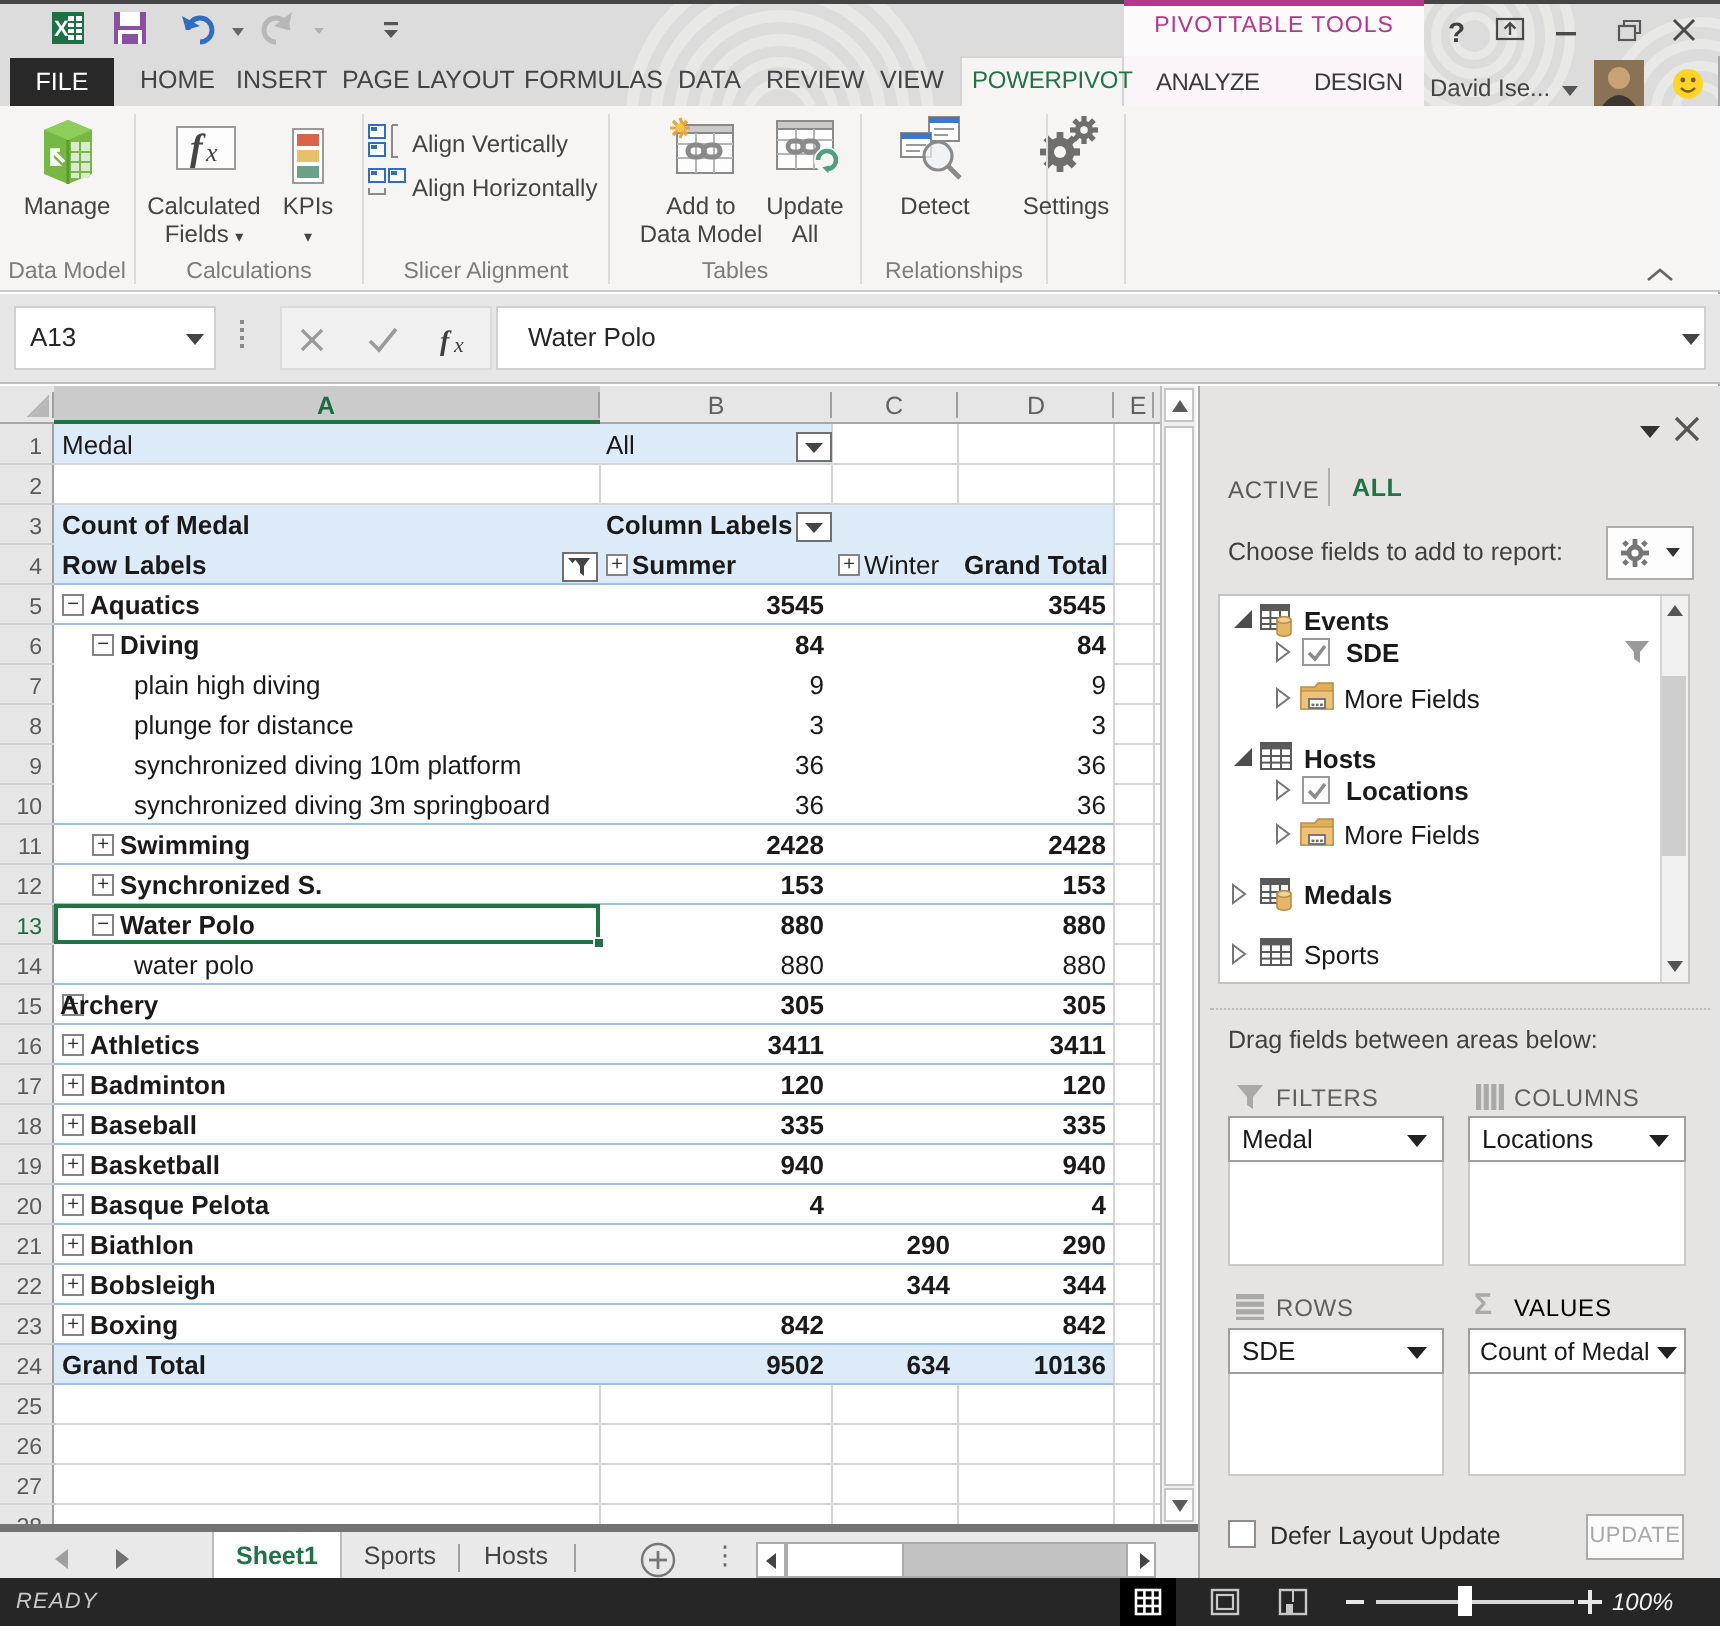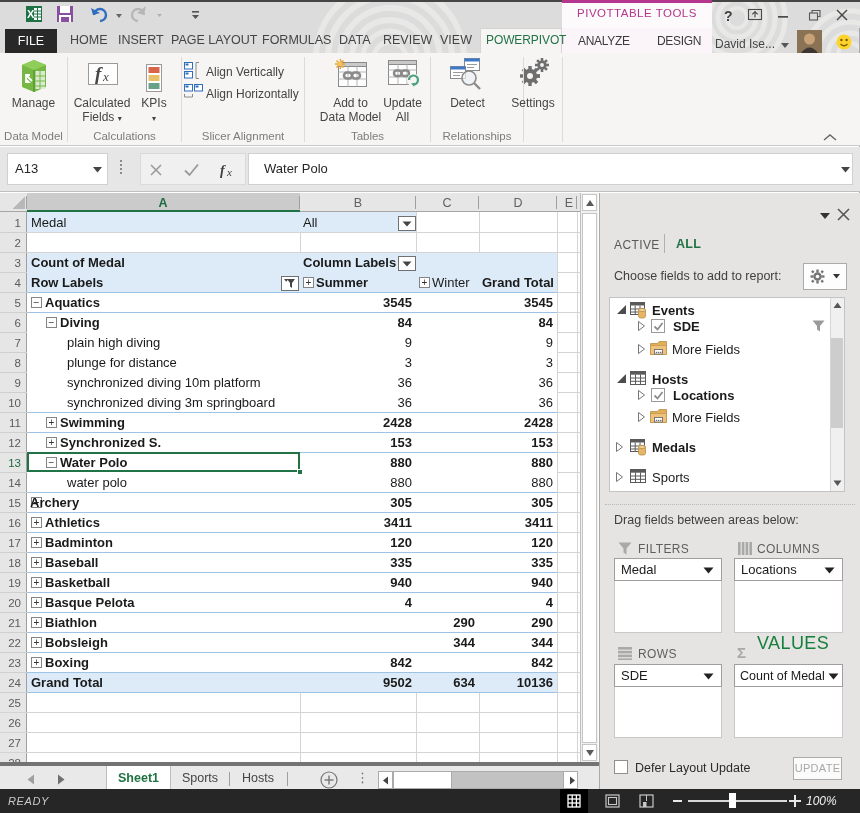--- a/index.html
+++ b/index.html
@@ -767,21 +767,21 @@
  <svg class="abs" style="left:18px;top:454px;" width="14" height="13">
         <g fill="#a9a9a9">
           <rect x="0" y="0" width="14" height="2.6"></rect>
           <rect x="0" y="3.8" width="14" height="2.6"></rect>
           <rect x="0" y="7.6" width="14" height="2.6"></rect>
           <rect x="0" y="11.4" width="14" height="2.6"></rect>
         </g>
       </svg>
  <div class="abs" style="left:38px;top:454px;font-size:12px;letter-spacing:0.4px;color:#5f5f5f;">ROWS</div>
  <div class="abs" style="left:137px;top:451px;font-size:15px;font-weight:bold;color:#a9a9a9;">Σ</div>
- <div class="abs" style="left:157px;top:440px;font-size:18px;letter-spacing:0.4px;color:#15803d;">VALUES</div>
+ <div class="abs" style="left:157px;top:454px;font-size:12px;letter-spacing:0.4px;color:#000000;">VALUES</div>
 
  <div class="abs" style="left:14px;top:471px;width:108px;height:74px;background:#fff;border:1px solid #c9c9c9;"></div>
  <div class="abs" style="left:134px;top:471px;width:109px;height:74px;background:#fff;border:1px solid #c9c9c9;"></div>
  <div class="abs" style="left:14px;top:471px;width:108px;height:23px;background:#fff;border:1px solid #9f9f9f;"></div>
  <div class="abs" style="left:21px;top:475px;font-size:13px;color:#1a1a1a;">SDE</div>
  <svg class="abs" style="left:103px;top:480px;" width="11" height="7">
         <path d="M0.5 0.5 l10 0 l-5 6 z" fill="#222"></path>
       </svg>
  <div class="abs" style="left:134px;top:471px;width:109px;height:23px;background:#fff;border:1px solid #9f9f9f;"></div>
  <div class="abs" style="left:140px;top:476px;font-size:12.5px;color:#1a1a1a;">Count of Medal</div>

